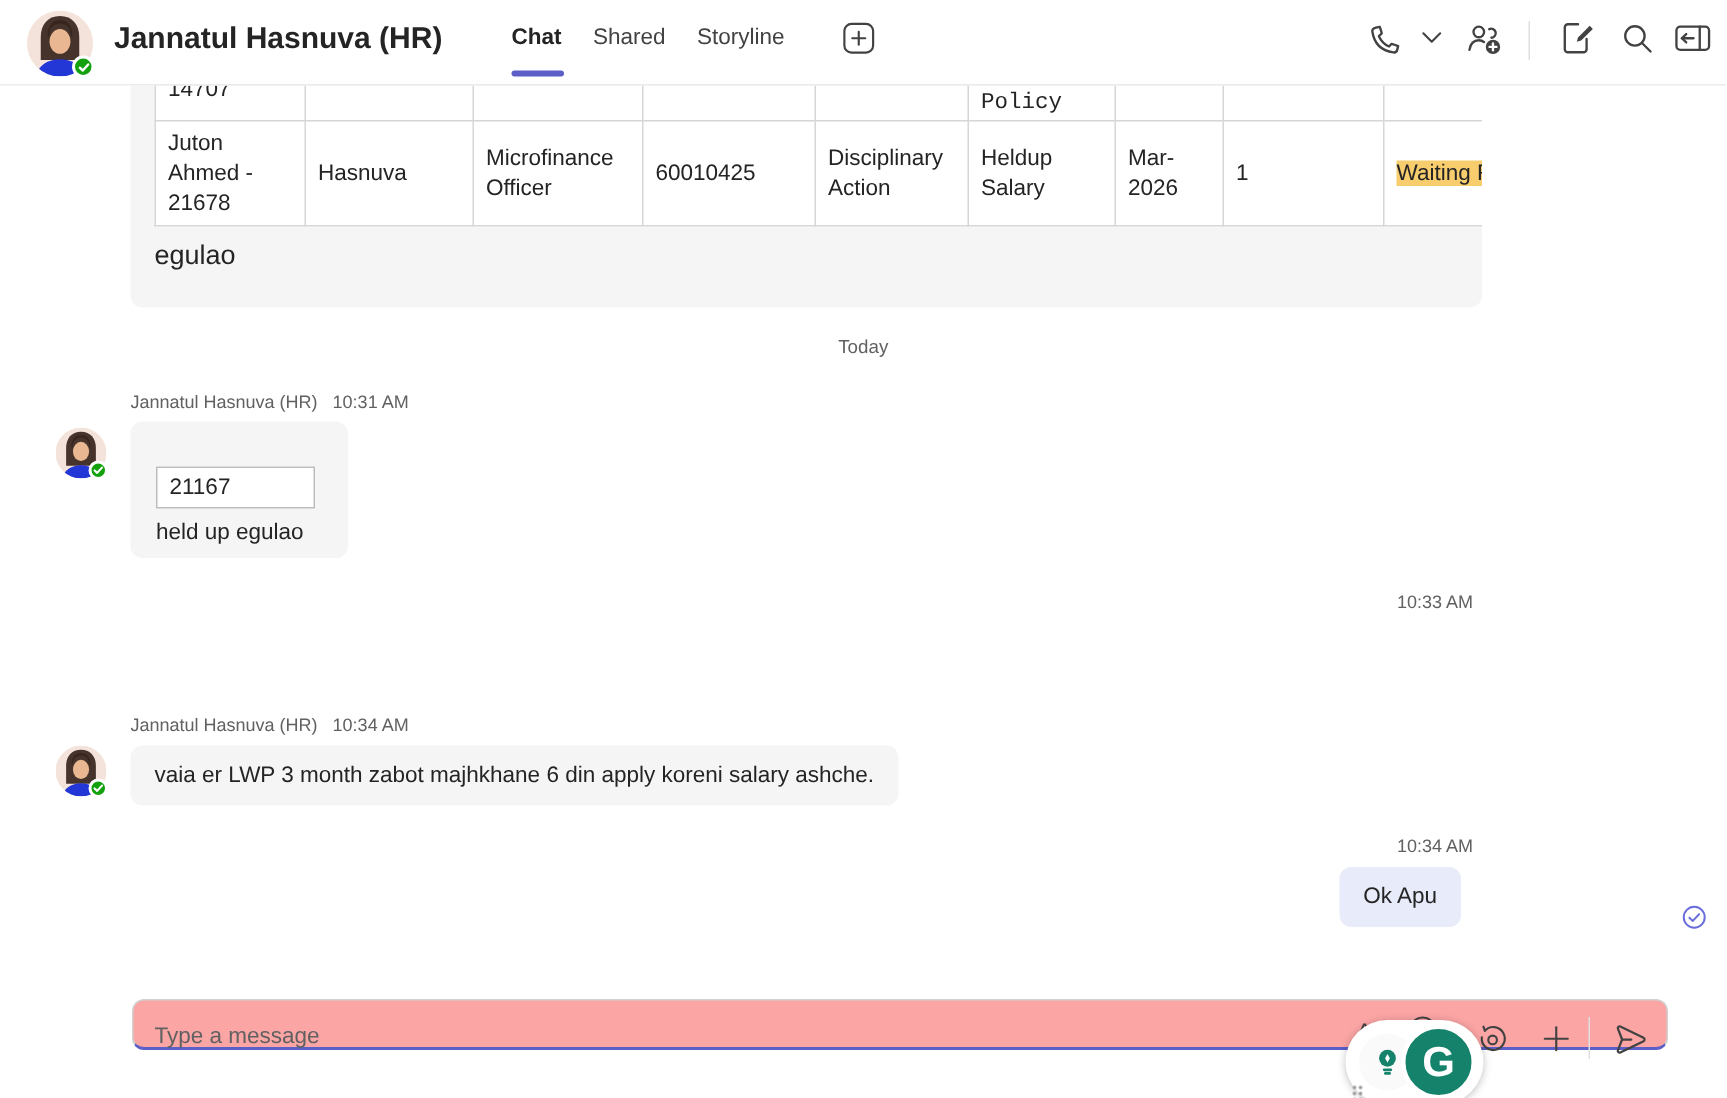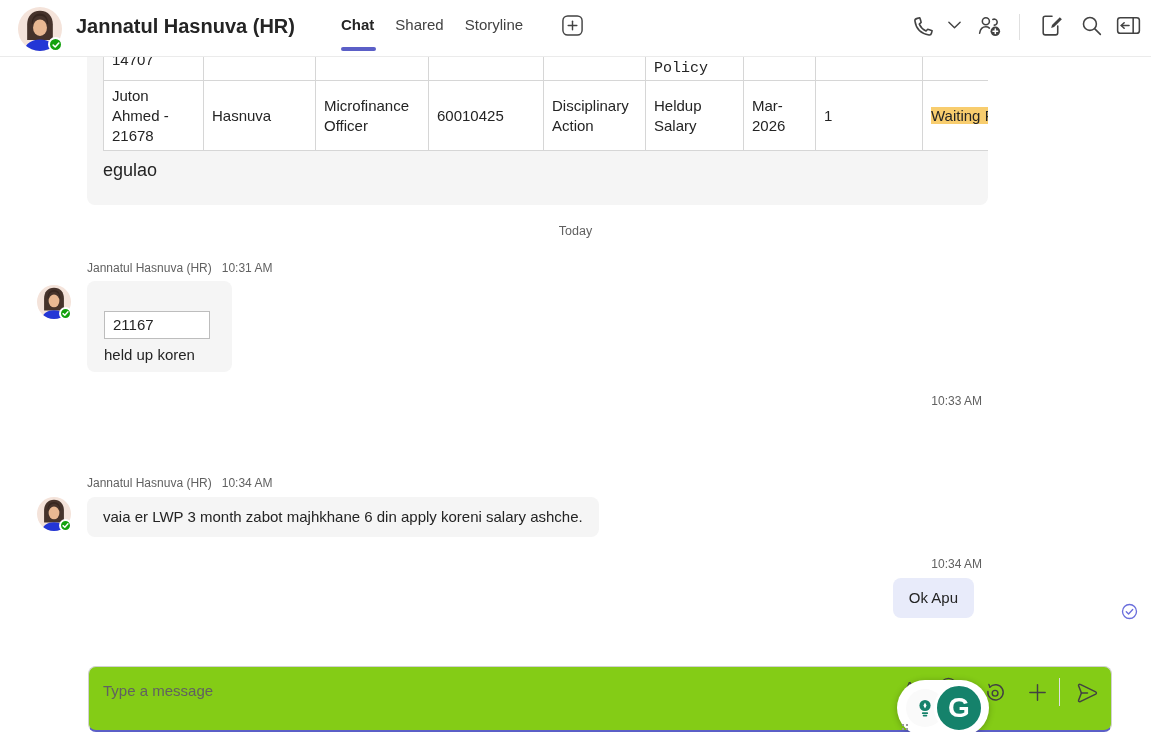--- a/index.html
+++ b/index.html
@@ -52,21 +52,21 @@
   .presence-badge.sm { width:13px; height:13px; }
   .bubble { position:absolute; font-size:15px; line-height:20px; color:#242424; border-radius:8px; cursor:pointer; }
   .bubble.left { background:#F5F5F5; }
   .bubble.right { background:#E8EBFA; padding:10px 16px; }
   .meta-right { right:38px;text-align:right; }
   .cell-box { width:106px; height:28px; background:#fff; border:1px solid #bdbdbd;
               font-size:15px; line-height:26px; padding-left:8px; color:#242424; }
   .receipt { position:absolute; left:1121px; top:603px; }
 
   
-  .compose { position:absolute; left:88px; top:666px; width:1024px; height:66px; background:#84cc16;
+  .compose { position:absolute; left:88px; top:666px; width:1024px; height:34px; background:#fca5a5;
              border:1px solid #d1d1d1; border-bottom:2px solid #5B5FC7; border-radius:8px; }
   .compose input { position:absolute; left:0; top:0; width:740px; height:47px; border:none; outline:none;
                    background:transparent; padding-left:14px; font-size:15px; color:#242424;
                    font-family:"Liberation Sans", sans-serif; }
   .compose input::placeholder { color:#616161; }
   .cicon { position:absolute; cursor:pointer; z-index:5; }
   .cicon.format { left:815px; top:12px; font-size:17px; color:#424242; font-weight:normal; }
   .cicon.emoji  { left:848px; top:8px; }
   .cicon.loop   { left:894px; top:14px; }
   .cicon.plus   { left:937px; top:14px; }
@@ -152,21 +152,21 @@
         <path d="M6.5 48c1.5-8 8.5-12.5 17.5-12.5S40 40 41.5 48z" fill="#2336d6"></path>
       </svg>
     </div>
     <span class="presence-badge sm" style="position:absolute; left:59px; top:307px;">
       <svg class="icon" viewBox="0 0 10 10" style="width:7px;height:7px;stroke:#fff;stroke-width:2">
           <polyline points="1.5 5.2 4 7.5 8.5 2.5"></polyline>
         </svg>
     </span>
     <div class="bubble left" style="left:87px; top:281px; width:145px; height:91px; padding:30px 0 0 17px;">
       <div class="cell-box">21167</div>
-      <div style="margin-top:6px;">held up koren</div>
+      <div style="margin-top:6px;">held up egulao</div>
     </div>
 
     <div class="msg-meta meta-right" style="top:394px;">
       <span>10:33 AM</span>
     </div>
 
     <div class="msg-meta" style="left:87px; top:476px;">
       <span>Jannatul Hasnuva (HR)</span>
       <span>10:34 AM</span>
     </div>

